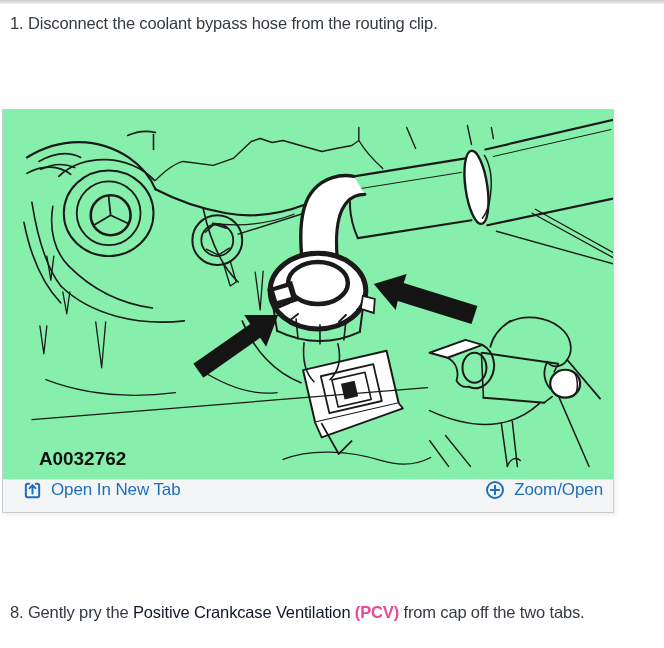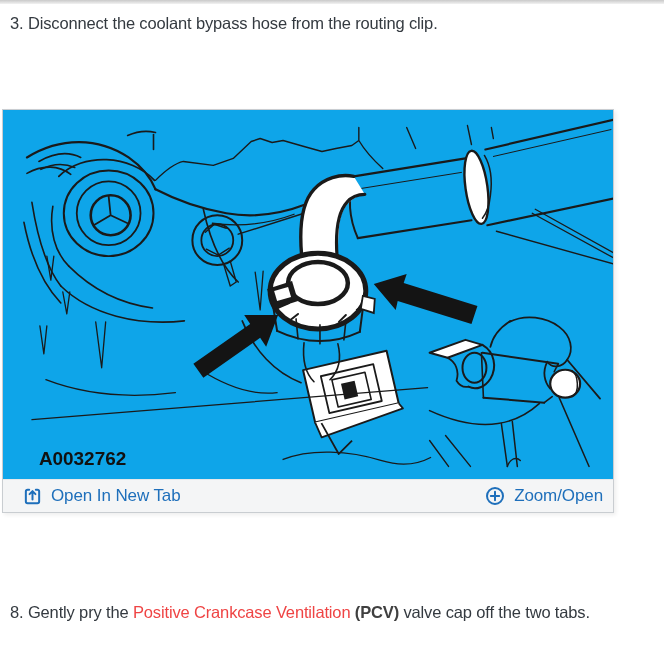--- a/index.html
+++ b/index.html
@@ -11,43 +11,43 @@
   .top-rule{height:4px;background:linear-gradient(#c9c9c9,#f2f2f2);}
   .step{
     margin:7px 0 0 10px;font-size:16.5px;line-height:24px;
     letter-spacing:-0.15px;color:#343a40;
   }
   .figure-panel{
     margin:74px 0 0 2px;width:610px;
     border:1px solid #c9cdd1;background:#ffffff;
     box-shadow:2px 2px 4px rgba(0,0,0,0.07);
   }
-  .figure-area{width:610px;height:369px;background:#0ea5e9;overflow:hidden;}
+  .figure-area{width:610px;height:369px;background:#86efac;overflow:hidden;}
   .figure-area svg{display:block;}
   .figure-toolbar{
     height:33px;background:#f4f5f6;border-top:1px solid #e6e8ea;
-    display:flex;justify-content:space-between;align-items:center;
+    display:flex;justify-content:space-between;align-items:flex-start;
     padding:0 10px 0 20px;box-sizing:border-box;
   }
   .tool-link{
     display:flex;align-items:center;gap:9px;
     color:#1e6fbb;font-size:17px;text-decoration:none;cursor:pointer;
     letter-spacing:-0.1px;
   }
   .tool-link svg{flex:0 0 auto;}
   .step4{margin-top:87px;}
-  .inline-link{color:#ef4444;text-decoration:none;cursor:pointer;}
-  .pcv{color:#404040;font-weight:bold;}
+  .inline-link{color:#0f172a;text-decoration:none;cursor:pointer;}
+  .pcv{color:#ec4899;font-weight:bold;}
 </style>
 </head>
 <body>
 
 <div class="top-rule"></div>
 
-<p class="step">3. Disconnect the coolant bypass hose from the routing clip.</p>
+<p class="step">1. Disconnect the coolant bypass hose from the routing clip.</p>
 
 <div class="figure-panel">
   <div class="figure-area">
     <svg width="610" height="369" viewBox="0 0 612 369">
       <g stroke="#1a1a1a" fill="none" stroke-width="1.6" stroke-linecap="round" stroke-linejoin="round">
 
         <path d="M 125,25 C 134,21 145,20 153,22"></path>
         <path d="M 151,24 L 151,39"></path>
         <path d="M 24,47 C 58,26 96,27 126,47 C 139,56 148,67 153,79" stroke-width="2.2"></path>
         <path d="M 24,63 C 40,54 56,55 68,64"></path>
@@ -181,13 +181,13 @@
     <a class="tool-link">
       <svg width="20" height="20" viewBox="0 0 20 20">
         <circle cx="10" cy="10" r="8" fill="none" stroke="#1e6fbb" stroke-width="2"></circle>
         <path d="M10,5.8 V14.2 M5.8,10 H14.2" stroke="#1e6fbb" stroke-width="2" stroke-linecap="round"></path>
       </svg>
       <span>Zoom/Open</span>
     </a>
   </div>
 </div>
 
-<p class="step step4"><span>8. Gently pry the </span><a class="inline-link">Positive Crankcase Ventilation</a><span class="pcv"> (PCV) </span><span>valve cap off the two tabs.</span></p>
+<p class="step step4"><span>8. Gently pry the </span><a class="inline-link">Positive Crankcase Ventilation</a><span class="pcv"> (PCV) </span><span>from cap off the two tabs.</span></p>
 
 </body></html>

